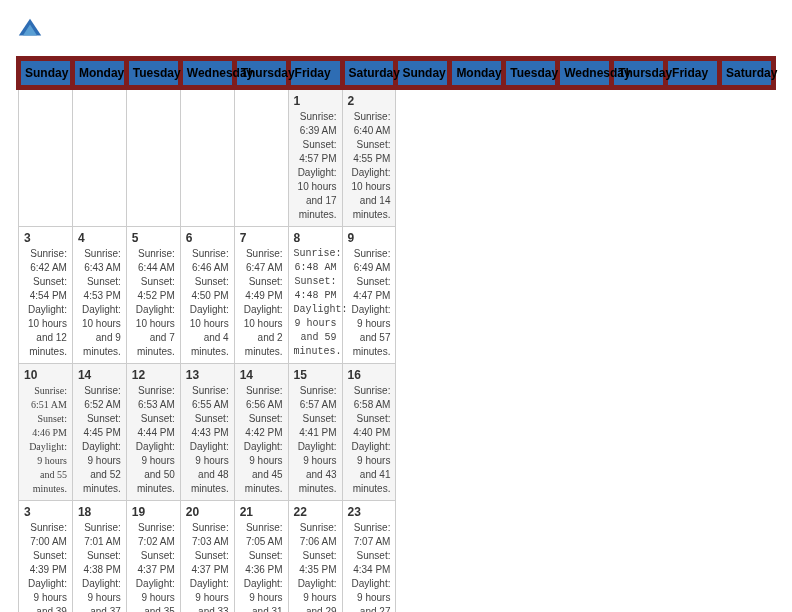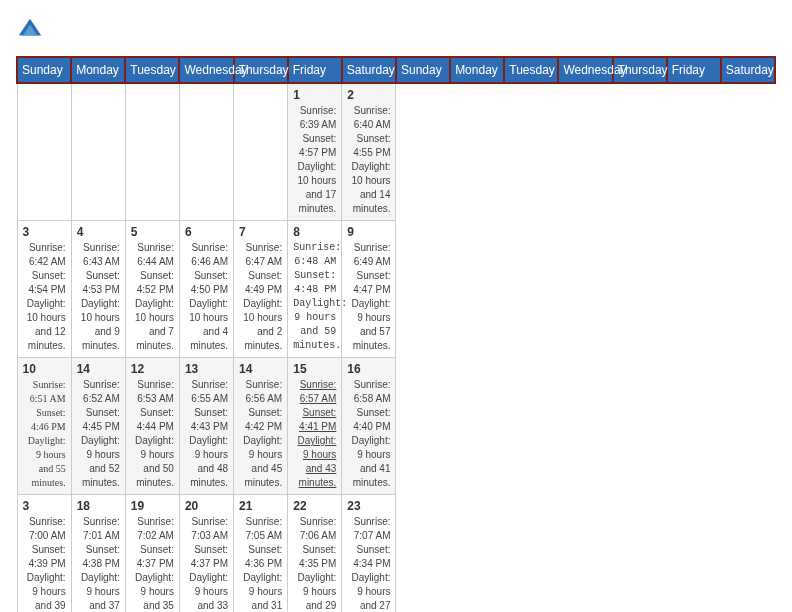--- a/index.html
+++ b/index.html
@@ -46,26 +46,26 @@
     }
     table {
       width: 100%;
       border-collapse: collapse;
       table-layout: fixed;
     }
     thead tr {
       background-color: #2e6db4;
     }
     thead th {
-      color: #ffffff;
+      color: #000000;
       font-size: 12px;
-      font-weight: normal;
+      font-weight: bold;
       padding: 5px 4px;
       text-align: left;
-      border: 2px solid #7f1d1d;
+      border: 5px solid #7f1d1d;
     }
     tbody tr {
       vertical-align: top;
     }
     tbody td {
       border: 1px solid #ccc;
       padding: 4px 5px;
       font-size: 10px;
       color: #333;
       height: 78px;
@@ -219,21 +219,21 @@
 Daylight: 9 hours and 48 minutes.</div>
         </td>
         <td>
           <span class="day-number">14</span>
           <div class="day-info" style="white-space: pre-line;">Sunrise: 6:56 AM
 Sunset: 4:42 PM
 Daylight: 9 hours and 45 minutes.</div>
         </td>
         <td>
           <span class="day-number">15</span>
-          <div class="day-info" style="white-space: pre-line; text-decoration: underline;">Sunrise: 6:57 AM
+          <div class="day-info" style="white-space: pre-line;">Sunrise: 6:57 AM
 Sunset: 4:41 PM
 Daylight: 9 hours and 43 minutes.</div>
         </td>
         <td>
           <span class="day-number">16</span>
           <div class="day-info" style="white-space: pre-line;">Sunrise: 6:58 AM
 Sunset: 4:40 PM
 Daylight: 9 hours and 41 minutes.</div>
         </td>
       </tr>

